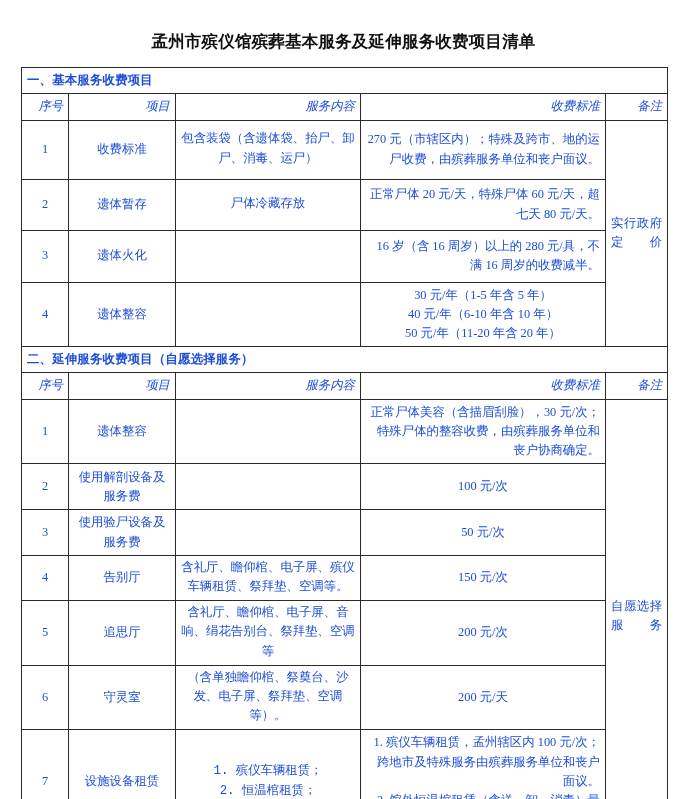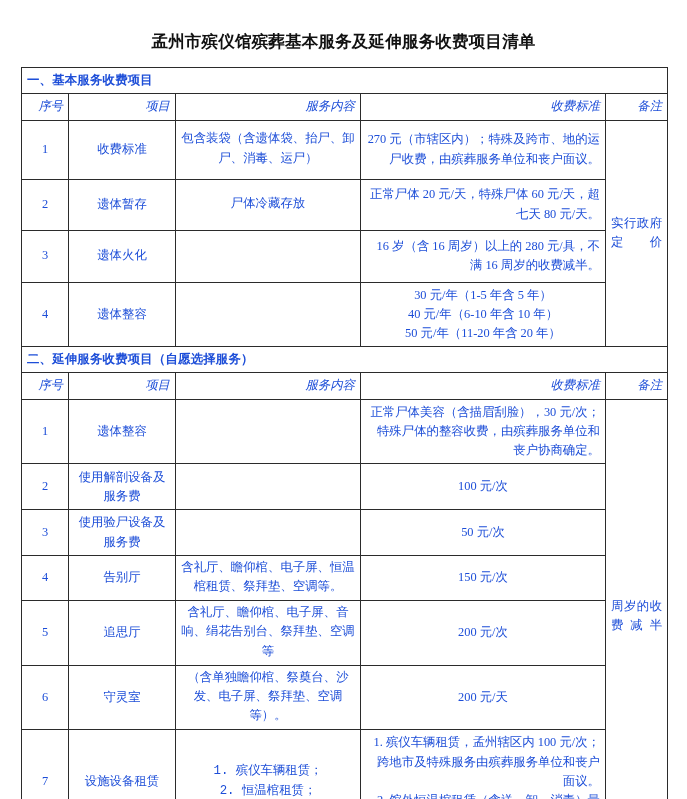--- a/index.html
+++ b/index.html
@@ -165,42 +165,42 @@
         <td class="col-head">收费标准</td>
         <td class="col-head">备注</td>
       </tr>
 
       <tr style="height:58px;">
         <td class="no">1</td>
         <td class="cen">遗体整容</td>
         <td class="cen tight"></td>
         <td class="lft">正常尸体美容（含描眉刮脸），30 元/次；特殊尸体的整容收费，由殡葬服务单位和丧户协商确定。</td>
         <td class="note-cell" rowspan="7">
-          <span class="note-justify">周岁的收费减半</span>
+          <span class="note-justify">自愿选择服务</span>
         </td>
       </tr>
 
       <tr style="height:46px;">
         <td class="no">2</td>
         <td class="cen">使用解剖设备及服务费</td>
         <td class="cen tight"></td>
         <td class="cen">100 元/次</td>
       </tr>
 
       <tr style="height:39px;">
         <td class="no">3</td>
         <td class="cen">使用验尸设备及服务费</td>
         <td class="cen tight"></td>
         <td class="cen">50 元/次</td>
       </tr>
 
       <tr style="height:40px;">
         <td class="no">4</td>
         <td class="cen">告别厅</td>
-        <td class="cen tight">含礼厅、瞻仰棺、电子屏、恒温棺租赁、祭拜垫、空调等。</td>
+        <td class="cen tight">含礼厅、瞻仰棺、电子屏、殡仪车辆租赁、祭拜垫、空调等。</td>
         <td class="cen">150 元/次</td>
       </tr>
 
       <tr style="height:62px;">
         <td class="no">5</td>
         <td class="cen">追思厅</td>
         <td class="cen tight">含礼厅、瞻仰棺、电子屏、音响、绢花告别台、祭拜垫、空调等</td>
         <td class="cen">200 元/次</td>
       </tr>
 

